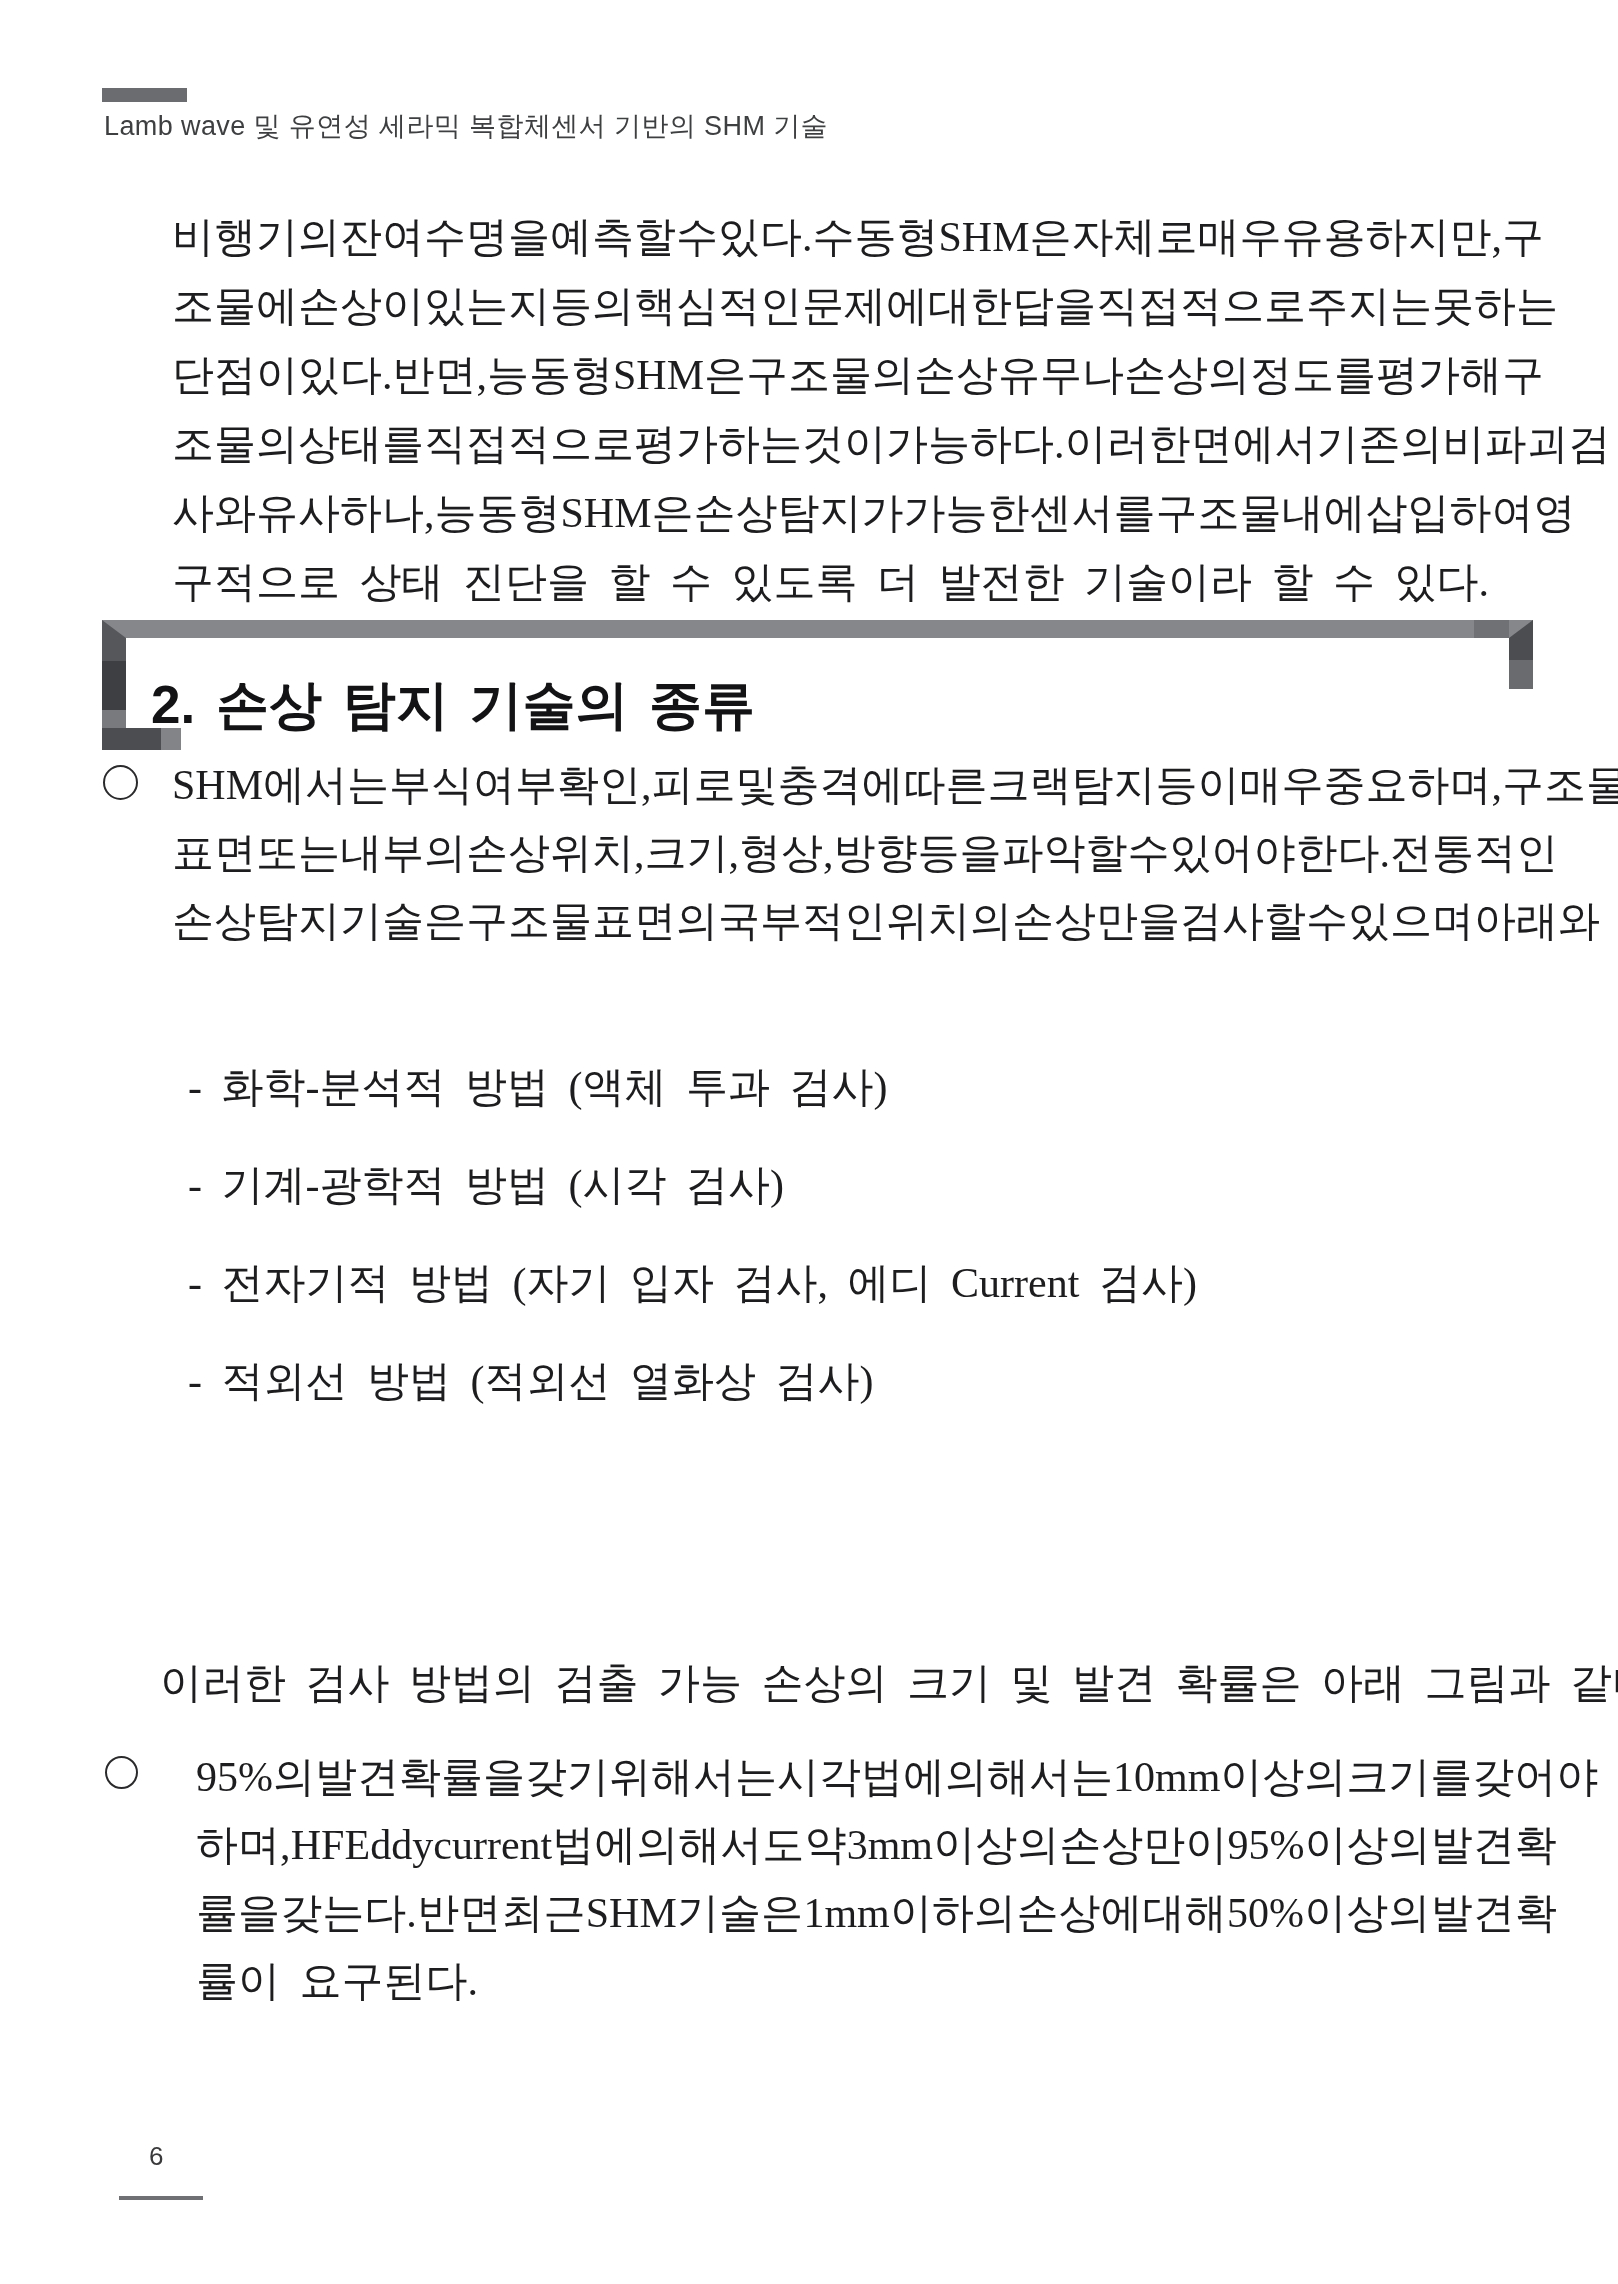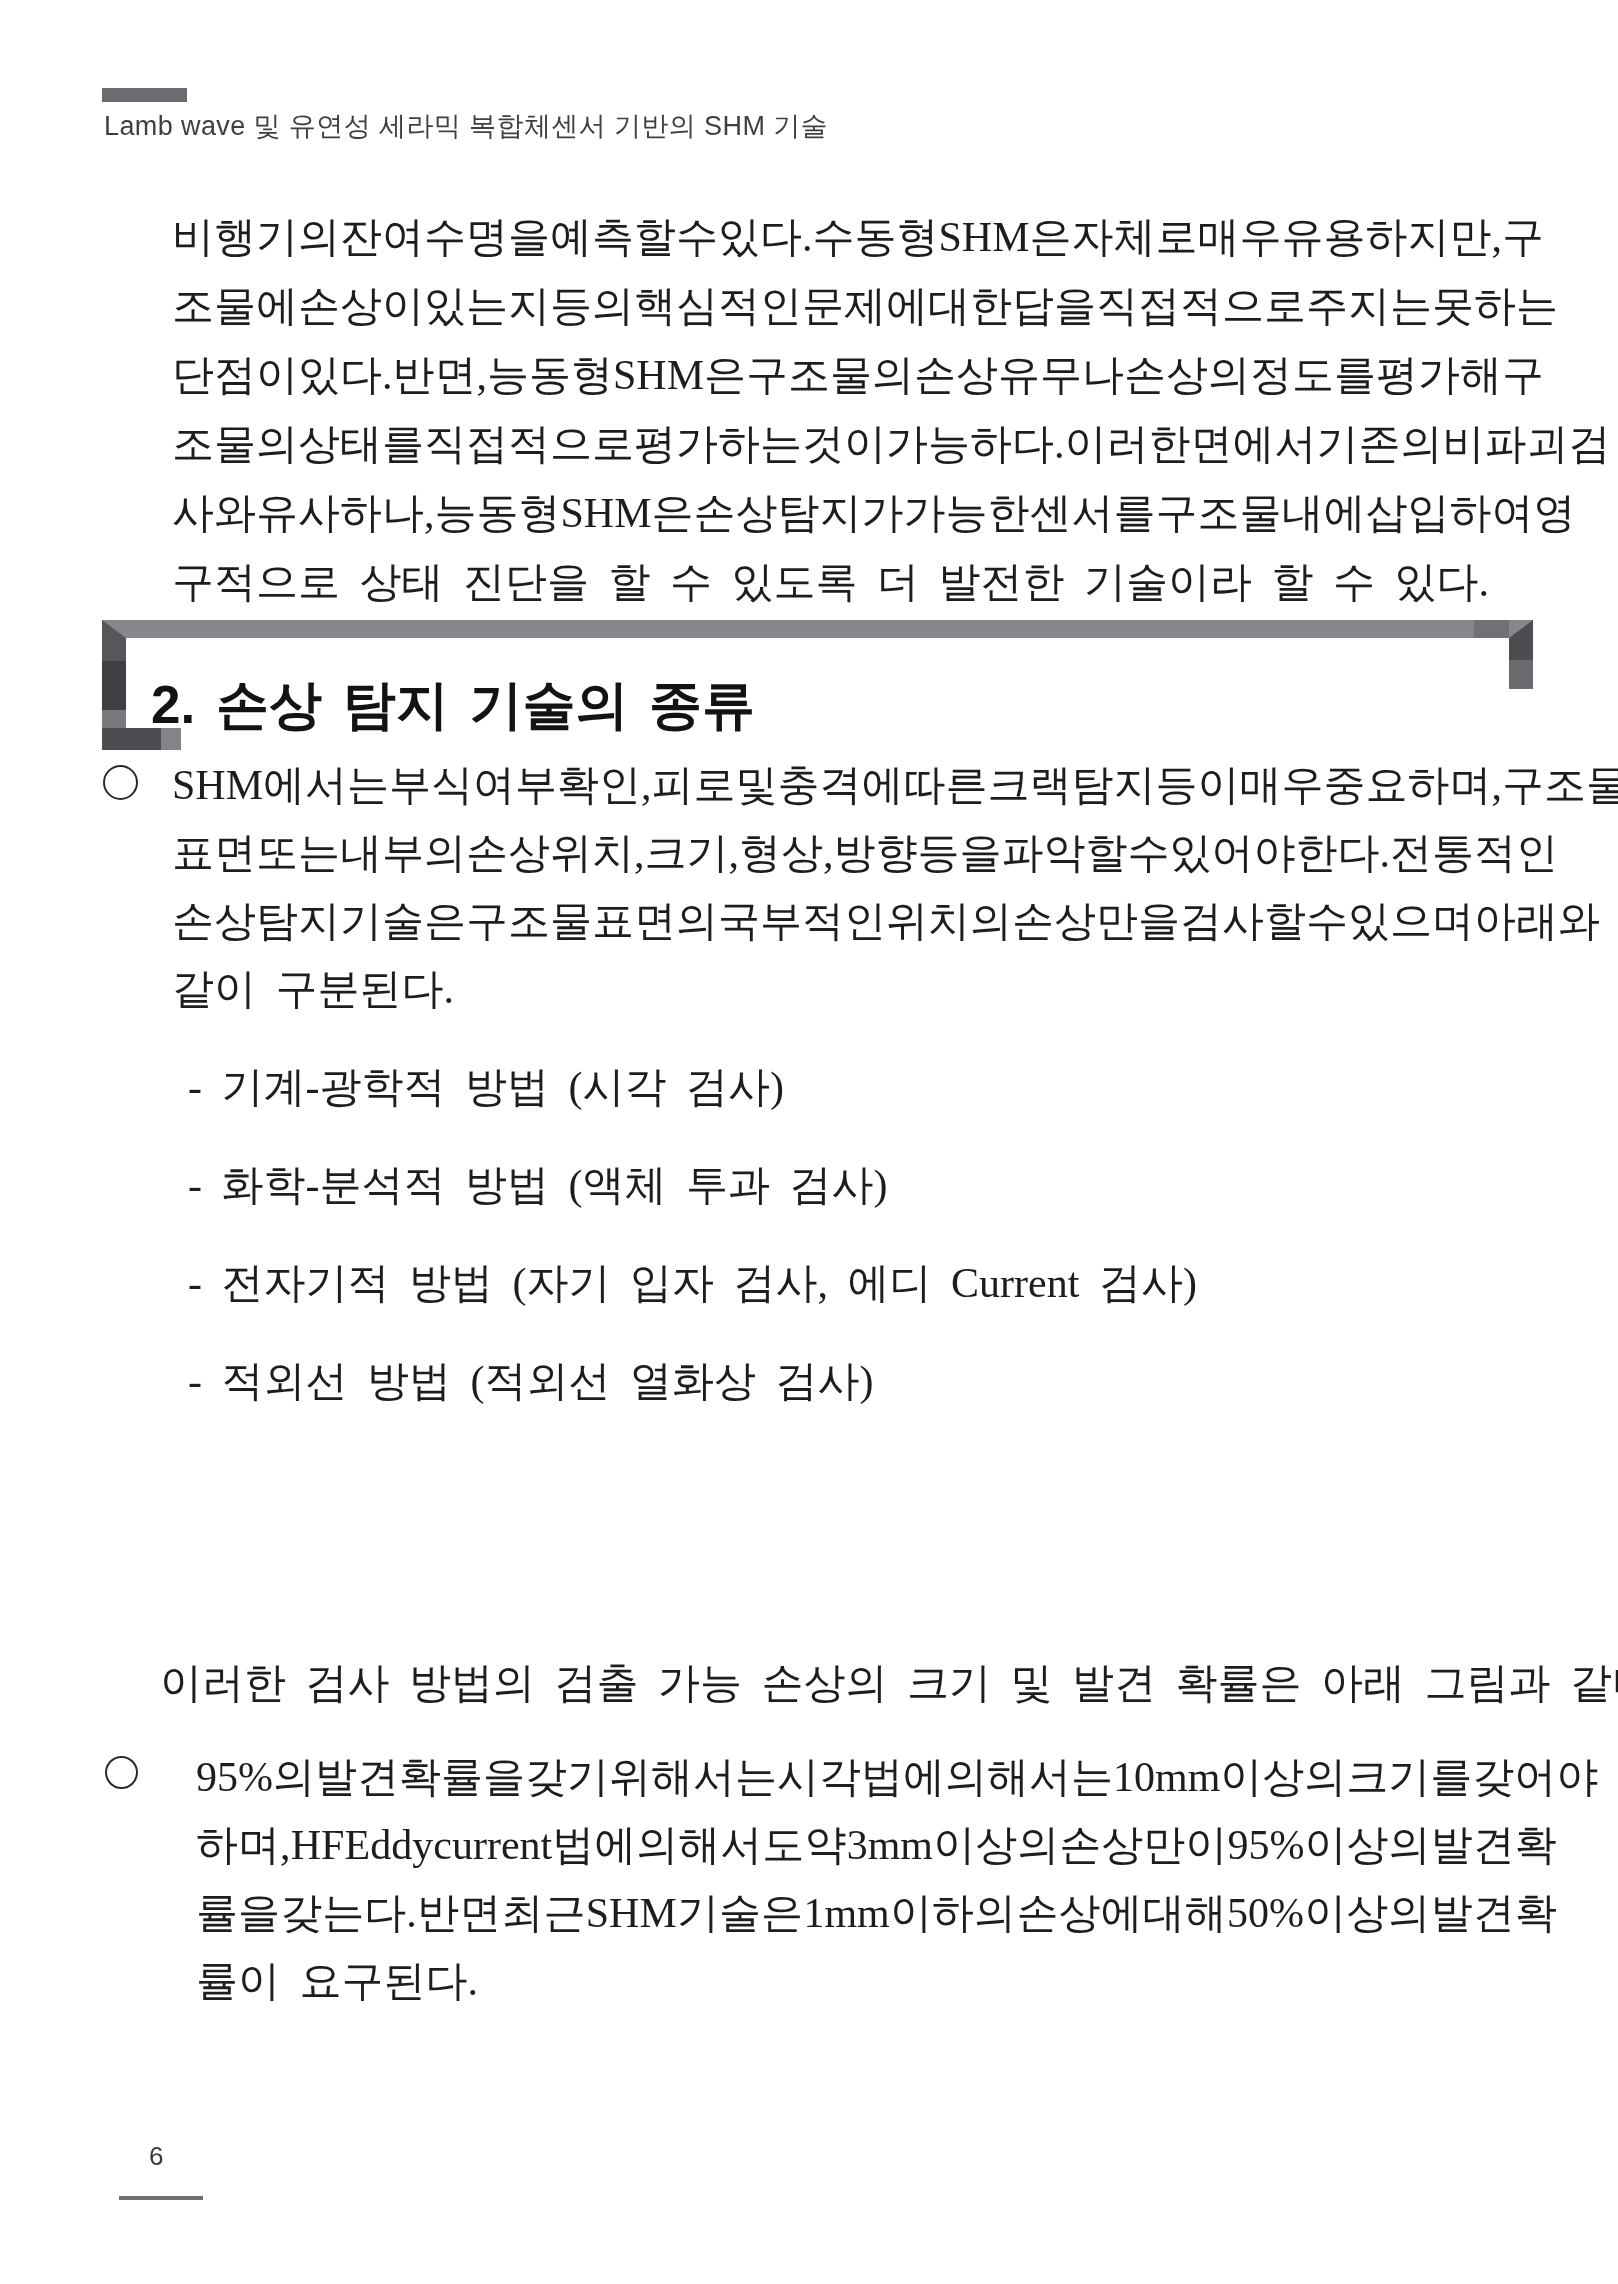--- a/index.html
+++ b/index.html
@@ -200,26 +200,25 @@
         <span>구조물</span>
         <span>표면의</span>
         <span>국부적인</span>
         <span>위치의</span>
         <span>손상만을</span>
         <span>검사할</span>
         <span>수</span>
         <span>있으며</span>
         <span>아래와</span>
       </div>
-    <div class="pline">같이 구분된다.</div>
   </div>
 
   <div class="abs methods">
+    <div class="method-item"><span class="dash">-</span><span>화학-분석적 방법 (액체 투과 검사)</span></div>
     <div class="method-item"><span class="dash">-</span><span>기계-광학적 방법 (시각 검사)</span></div>
-    <div class="method-item"><span class="dash">-</span><span>화학-분석적 방법 (액체 투과 검사)</span></div>
     <div class="method-item"><span class="dash">-</span><span>전자기적 방법 (자기 입자 검사, 에디 Current 검사)</span></div>
     <div class="method-item"><span class="dash">-</span><span>적외선 방법 (적외선 열화상 검사)</span></div>
   </div>
 
   <div class="abs closing">이러한 검사 방법의 검출 가능 손상의 크기 및 발견 확률은 아래 그림과 같다.</div>
 
   <div class="abs circle-marker circle-2"></div>
   <div class="abs textblock bullets2">
     <div class="jline">
         <span>95%의</span>

